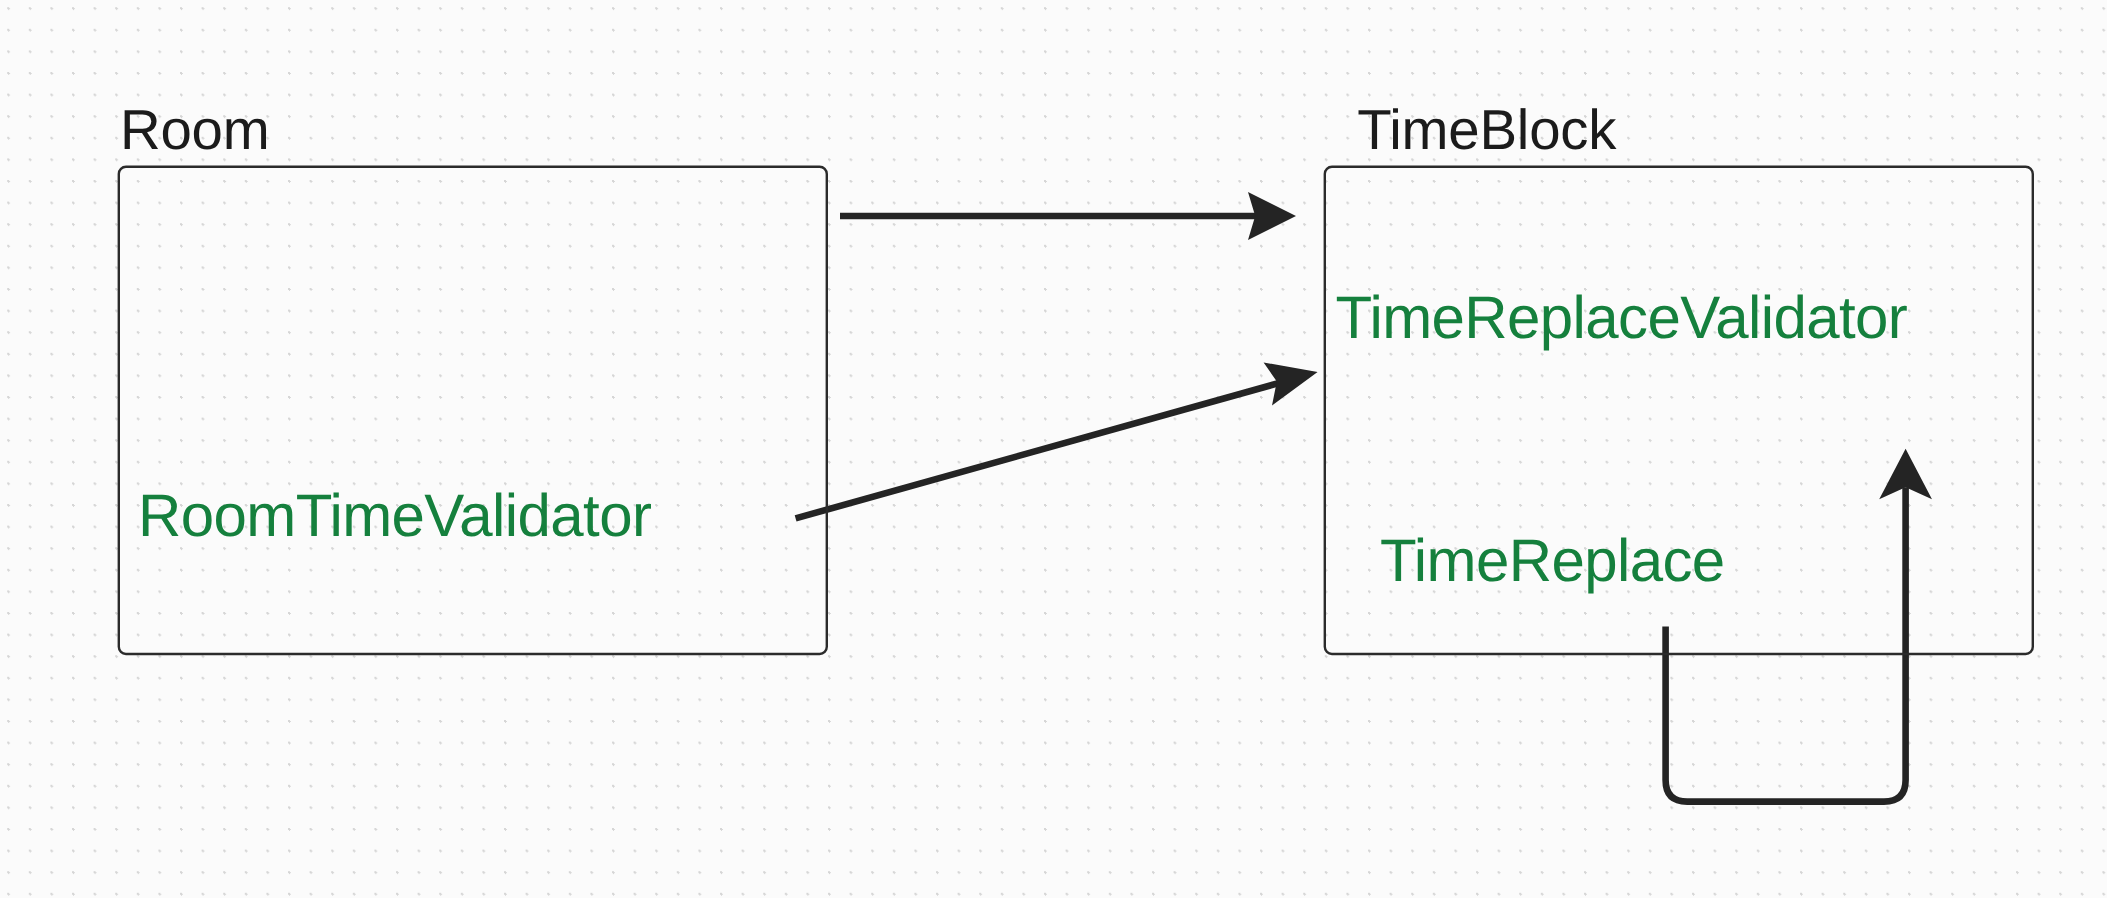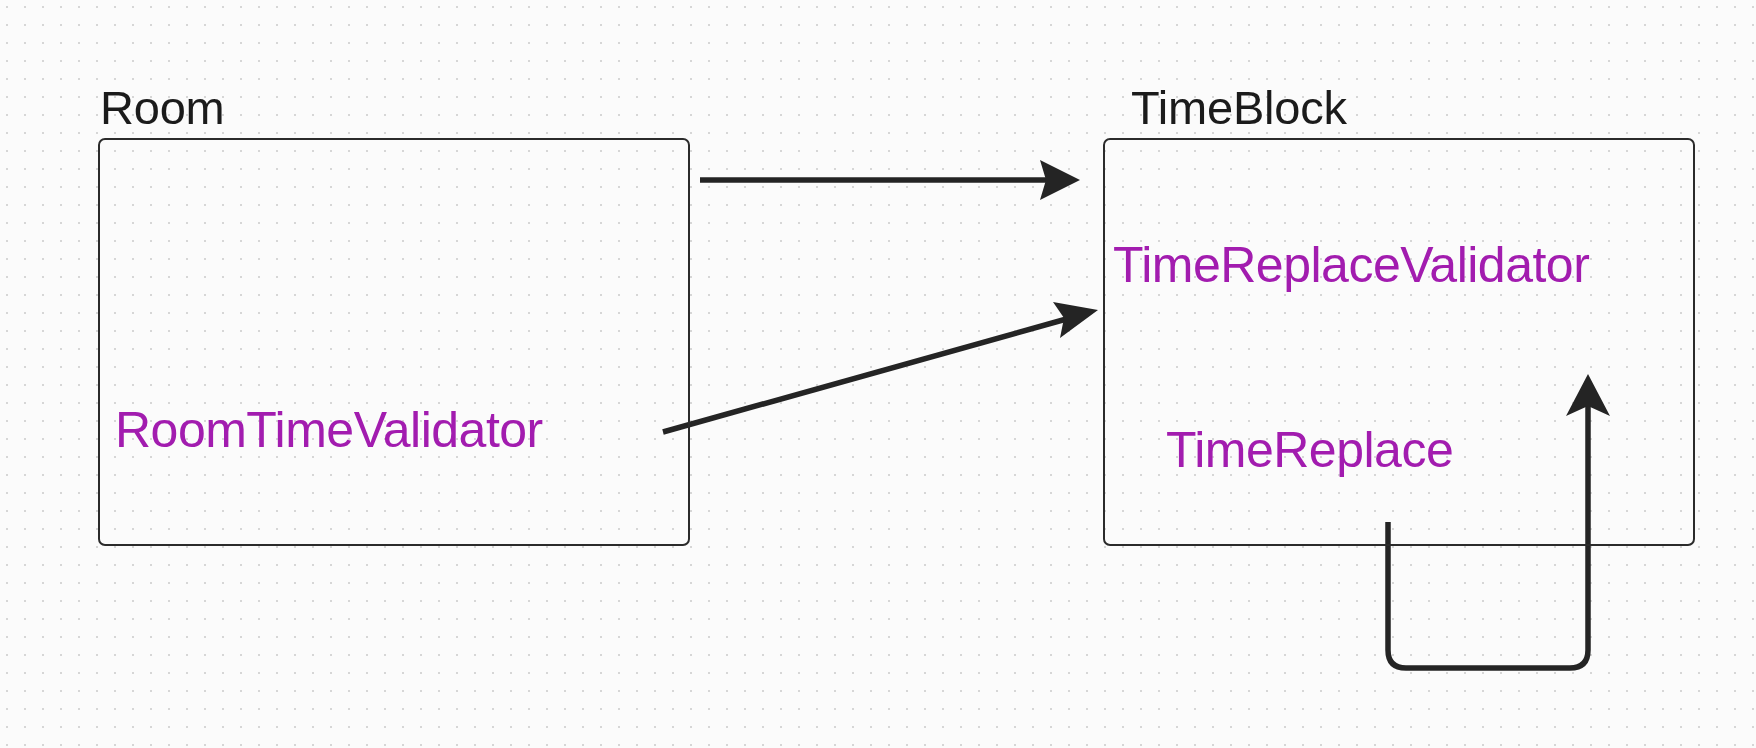--- a/index.html
+++ b/index.html
@@ -77,36 +77,36 @@
   }
   .node-stereotype {
     font-size: 26px;
     line-height: 1;
     color: #4d94ff;
     letter-spacing: -0.1px;
   }
   .node-name {
     font-size: 50px;
     line-height: 1;
-    color: #a21caf;
+    color: #15803d;
     letter-spacing: -0.5px;
   }
 
   
   #pkg-room        { left: 100px; top: 40px; }
   #pkg-room .pkg-title { left: 0px;  top: 44px; }
   #pkg-room .pkg-box   { left: -2px; top: 98px; width: 592px; height: 408px; }
 
   #pkg-timeblock   { left: 1105px; top: 40px; }
   #pkg-timeblock .pkg-title { left: 26px; top: 44px; }
   #pkg-timeblock .pkg-box   { left: -2px; top: 98px; width: 592px; height: 408px; }
 
   #node-roomtimevalidator { left: 115px; top: 405px; text-align: right; }
   #node-timereplacevalidator { left: 1113px; top: 240px; }
-  #node-timereplace { left: 1150px; top: 425px; margin-left: 16px; }
+  #node-timereplace { left: 1150px; top: 442px; }
 </style>
 </head>
 <body>
 
 <div id="canvas"></div>
 
 <svg id="edges" viewBox="0 0 1756 748" width="1756" height="748">
 
   <g>
     <line x1="700" y1="180" x2="1052" y2="180"></line>

